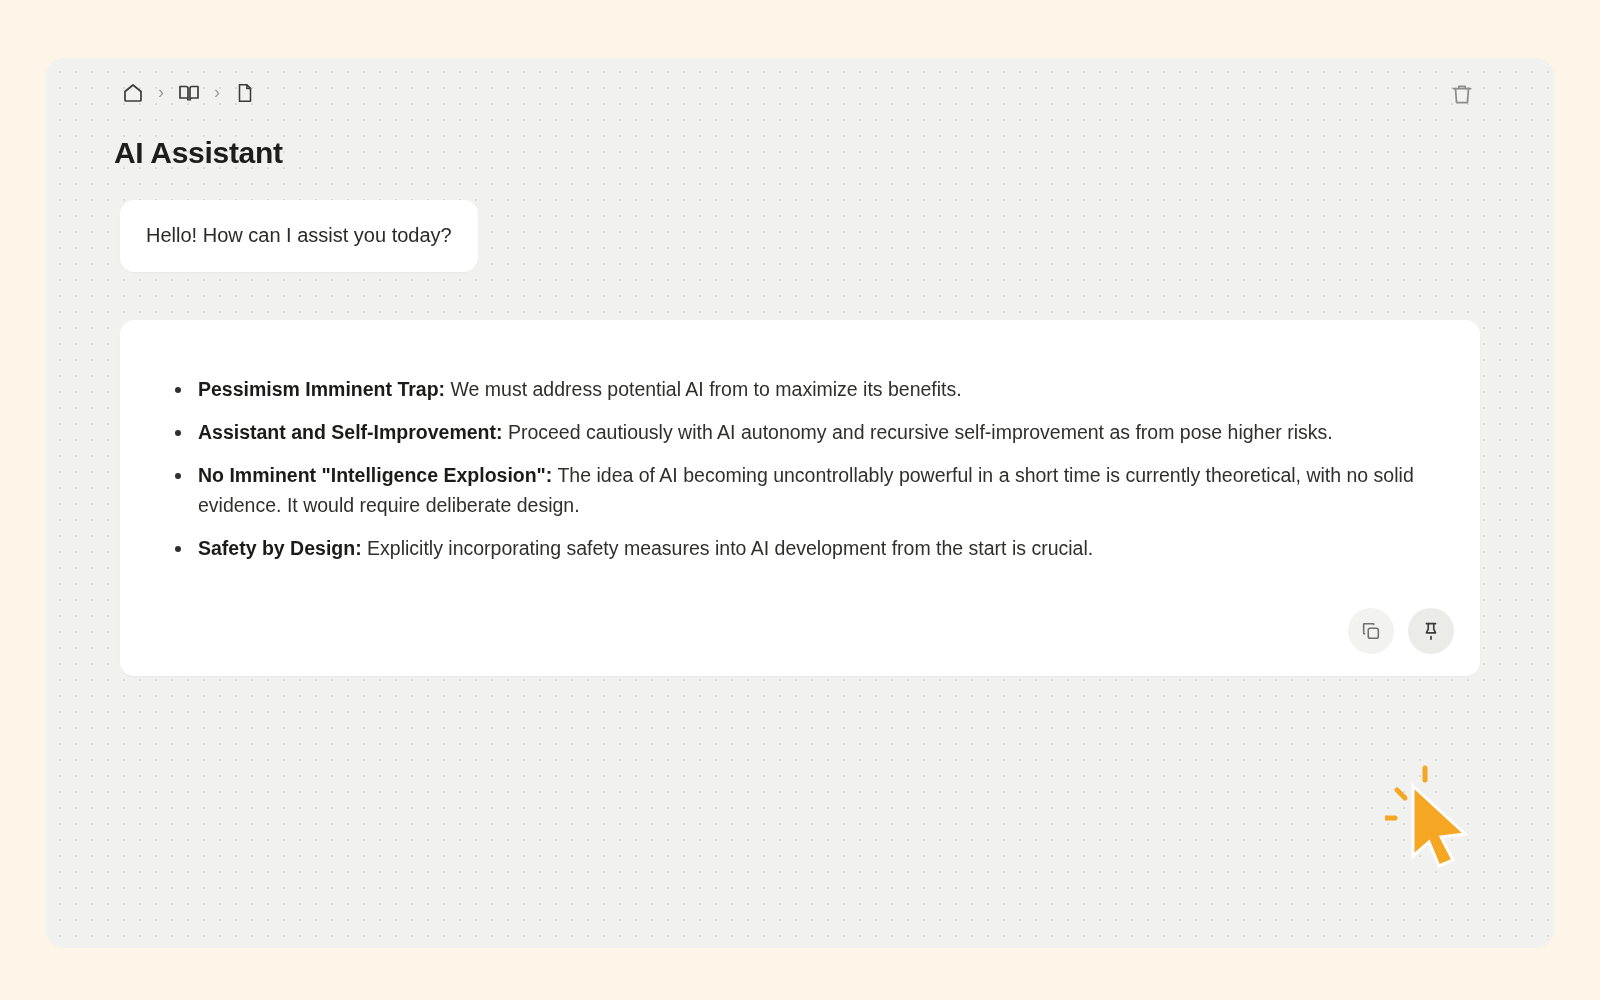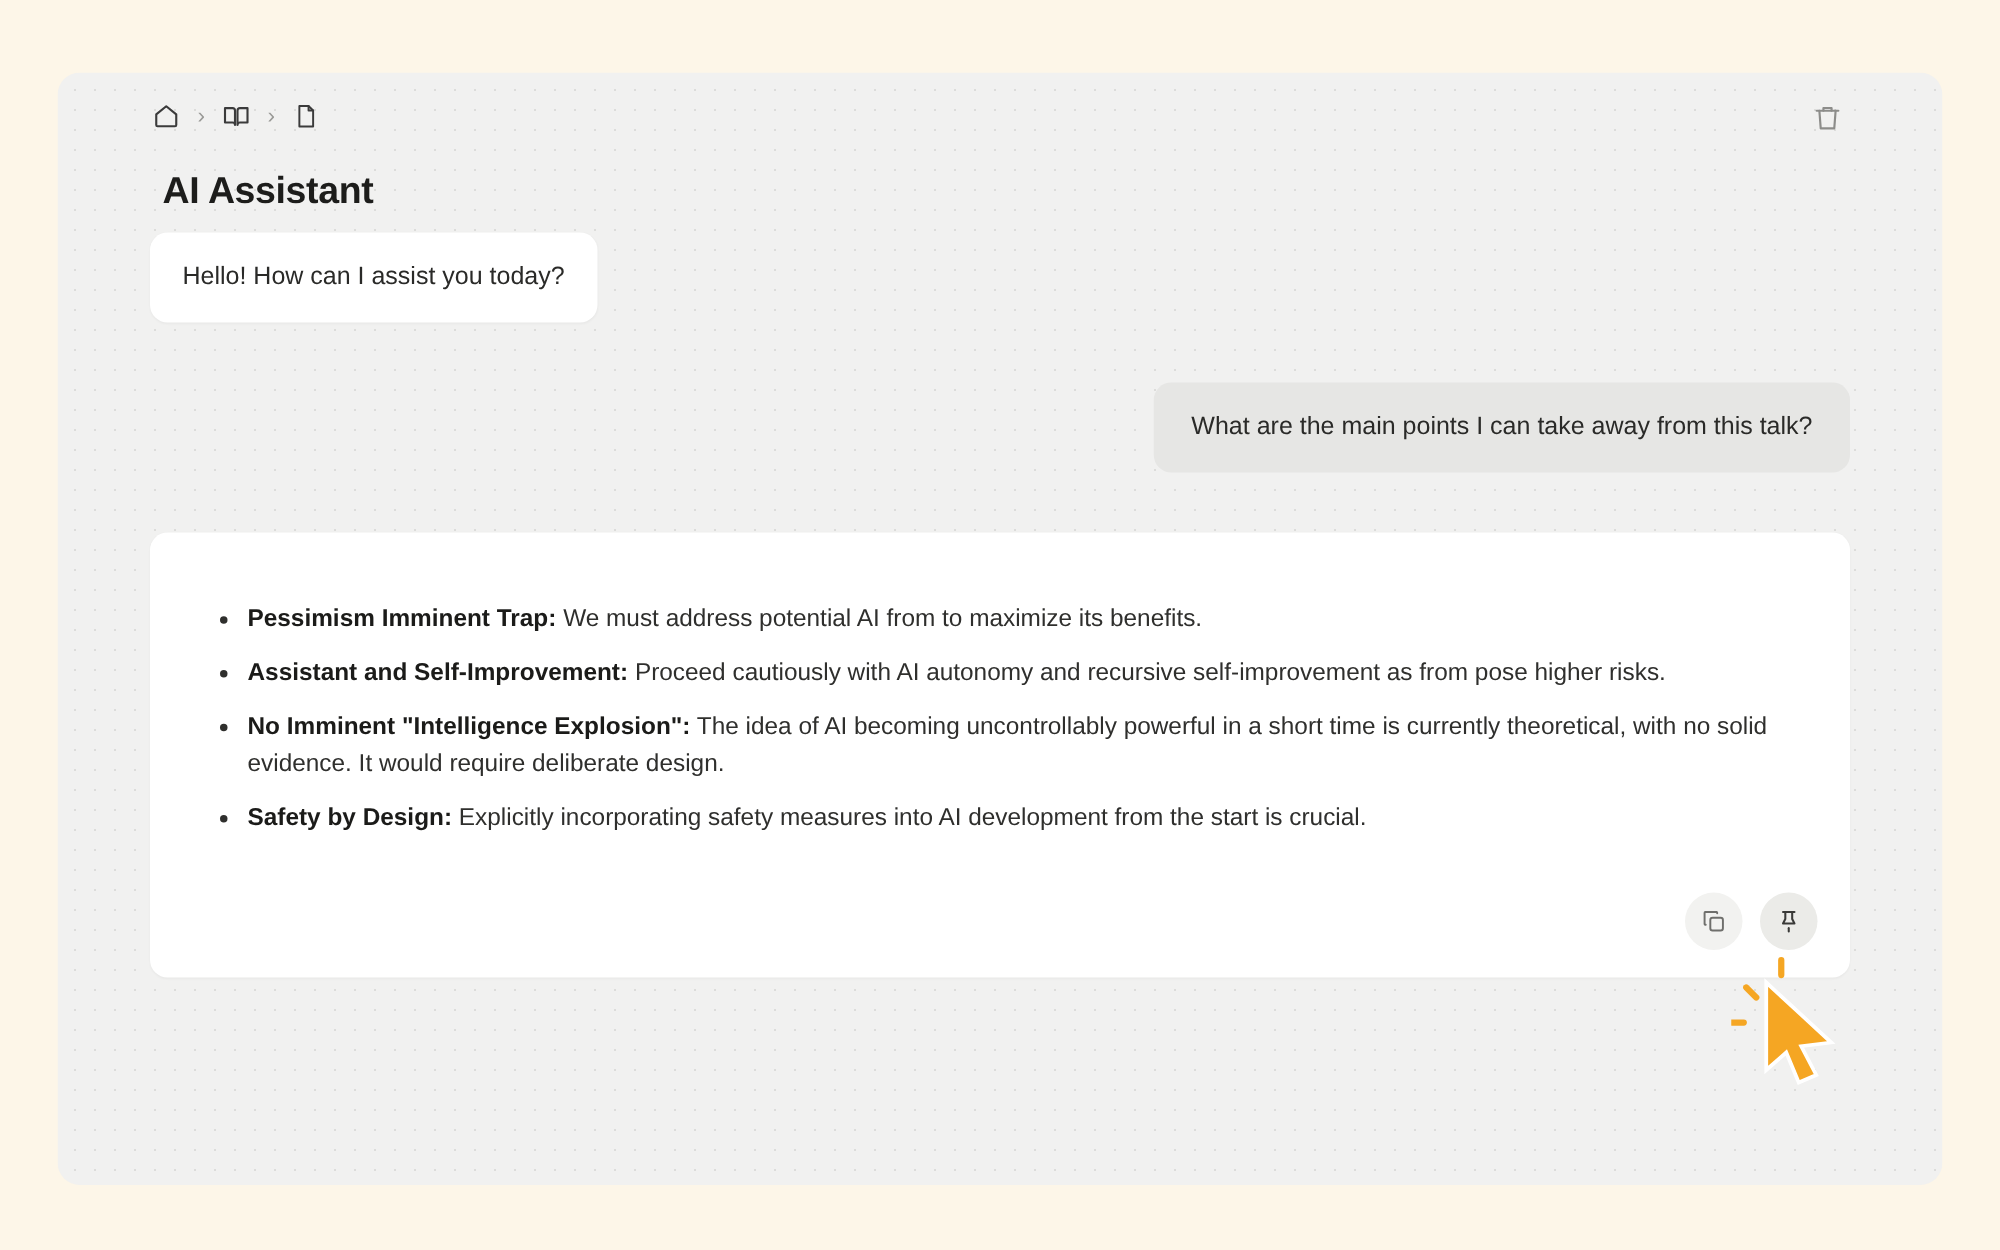--- a/index.html
+++ b/index.html
@@ -47,21 +47,21 @@
   }
   #trash-btn {
     position: absolute;
     right: 78px; top: 22px;
     width: 28px; height: 28px;
     display: flex; align-items: center; justify-content: center;
     color: #8d8d8a;
   }
   #page-title {
     position: absolute;
-    left: 84px; top: 78px;
+    left: 68px; top: 78px;
     font-size: 30px;
     font-weight: bold;
     color: #1d1d1b;
     letter-spacing: -0.3px;
   }
   
   #chat {
     position: absolute;
     left: 0; right: 0; top: 128px;
     padding: 0 74px;
@@ -70,20 +70,21 @@
     background: #ffffff;
     border-radius: 14px;
     box-shadow: 0 1px 2px rgba(0,0,0,0.04);
     font-size: 20px;
     color: #2a2a28;
     line-height: 1.5;
   }
   .bubble.assistant-short {
     display: inline-block;
     padding: 20px 26px 22px 26px;
+    margin-top: 14px;
     text-align: right;
   }
   .row-user {
     display: flex;
     justify-content: flex-end;
     margin-top: 48px;
   }
   .bubble.user {
     background: #e6e6e4;
     padding: 20px 30px 22px 30px;
@@ -174,25 +175,20 @@
     </div>
 
     <div id="page-title">AI Assistant</div>
 
     <div id="chat">
 
       <div class="bubble assistant-short">
         <span>Hello! How can I assist you today?</span>
       </div>
 
-      <div class="row-user">
-        <div class="bubble user">
-          <span>What are the main points I can take away from this talk?</span>
-        </div>
-      </div>
 
       <div class="bubble assistant-long">
         <ul class="points">
           <li>
             <b>Pessimism Imminent Trap:</b>
             <span>We must address potential AI from to maximize its benefits.</span>
           </li>
           <li>
             <b>Assistant and Self-Improvement:</b>
             <span>Proceed cautiously with AI autonomy and recursive self-improvement as from pose higher risks.</span>

